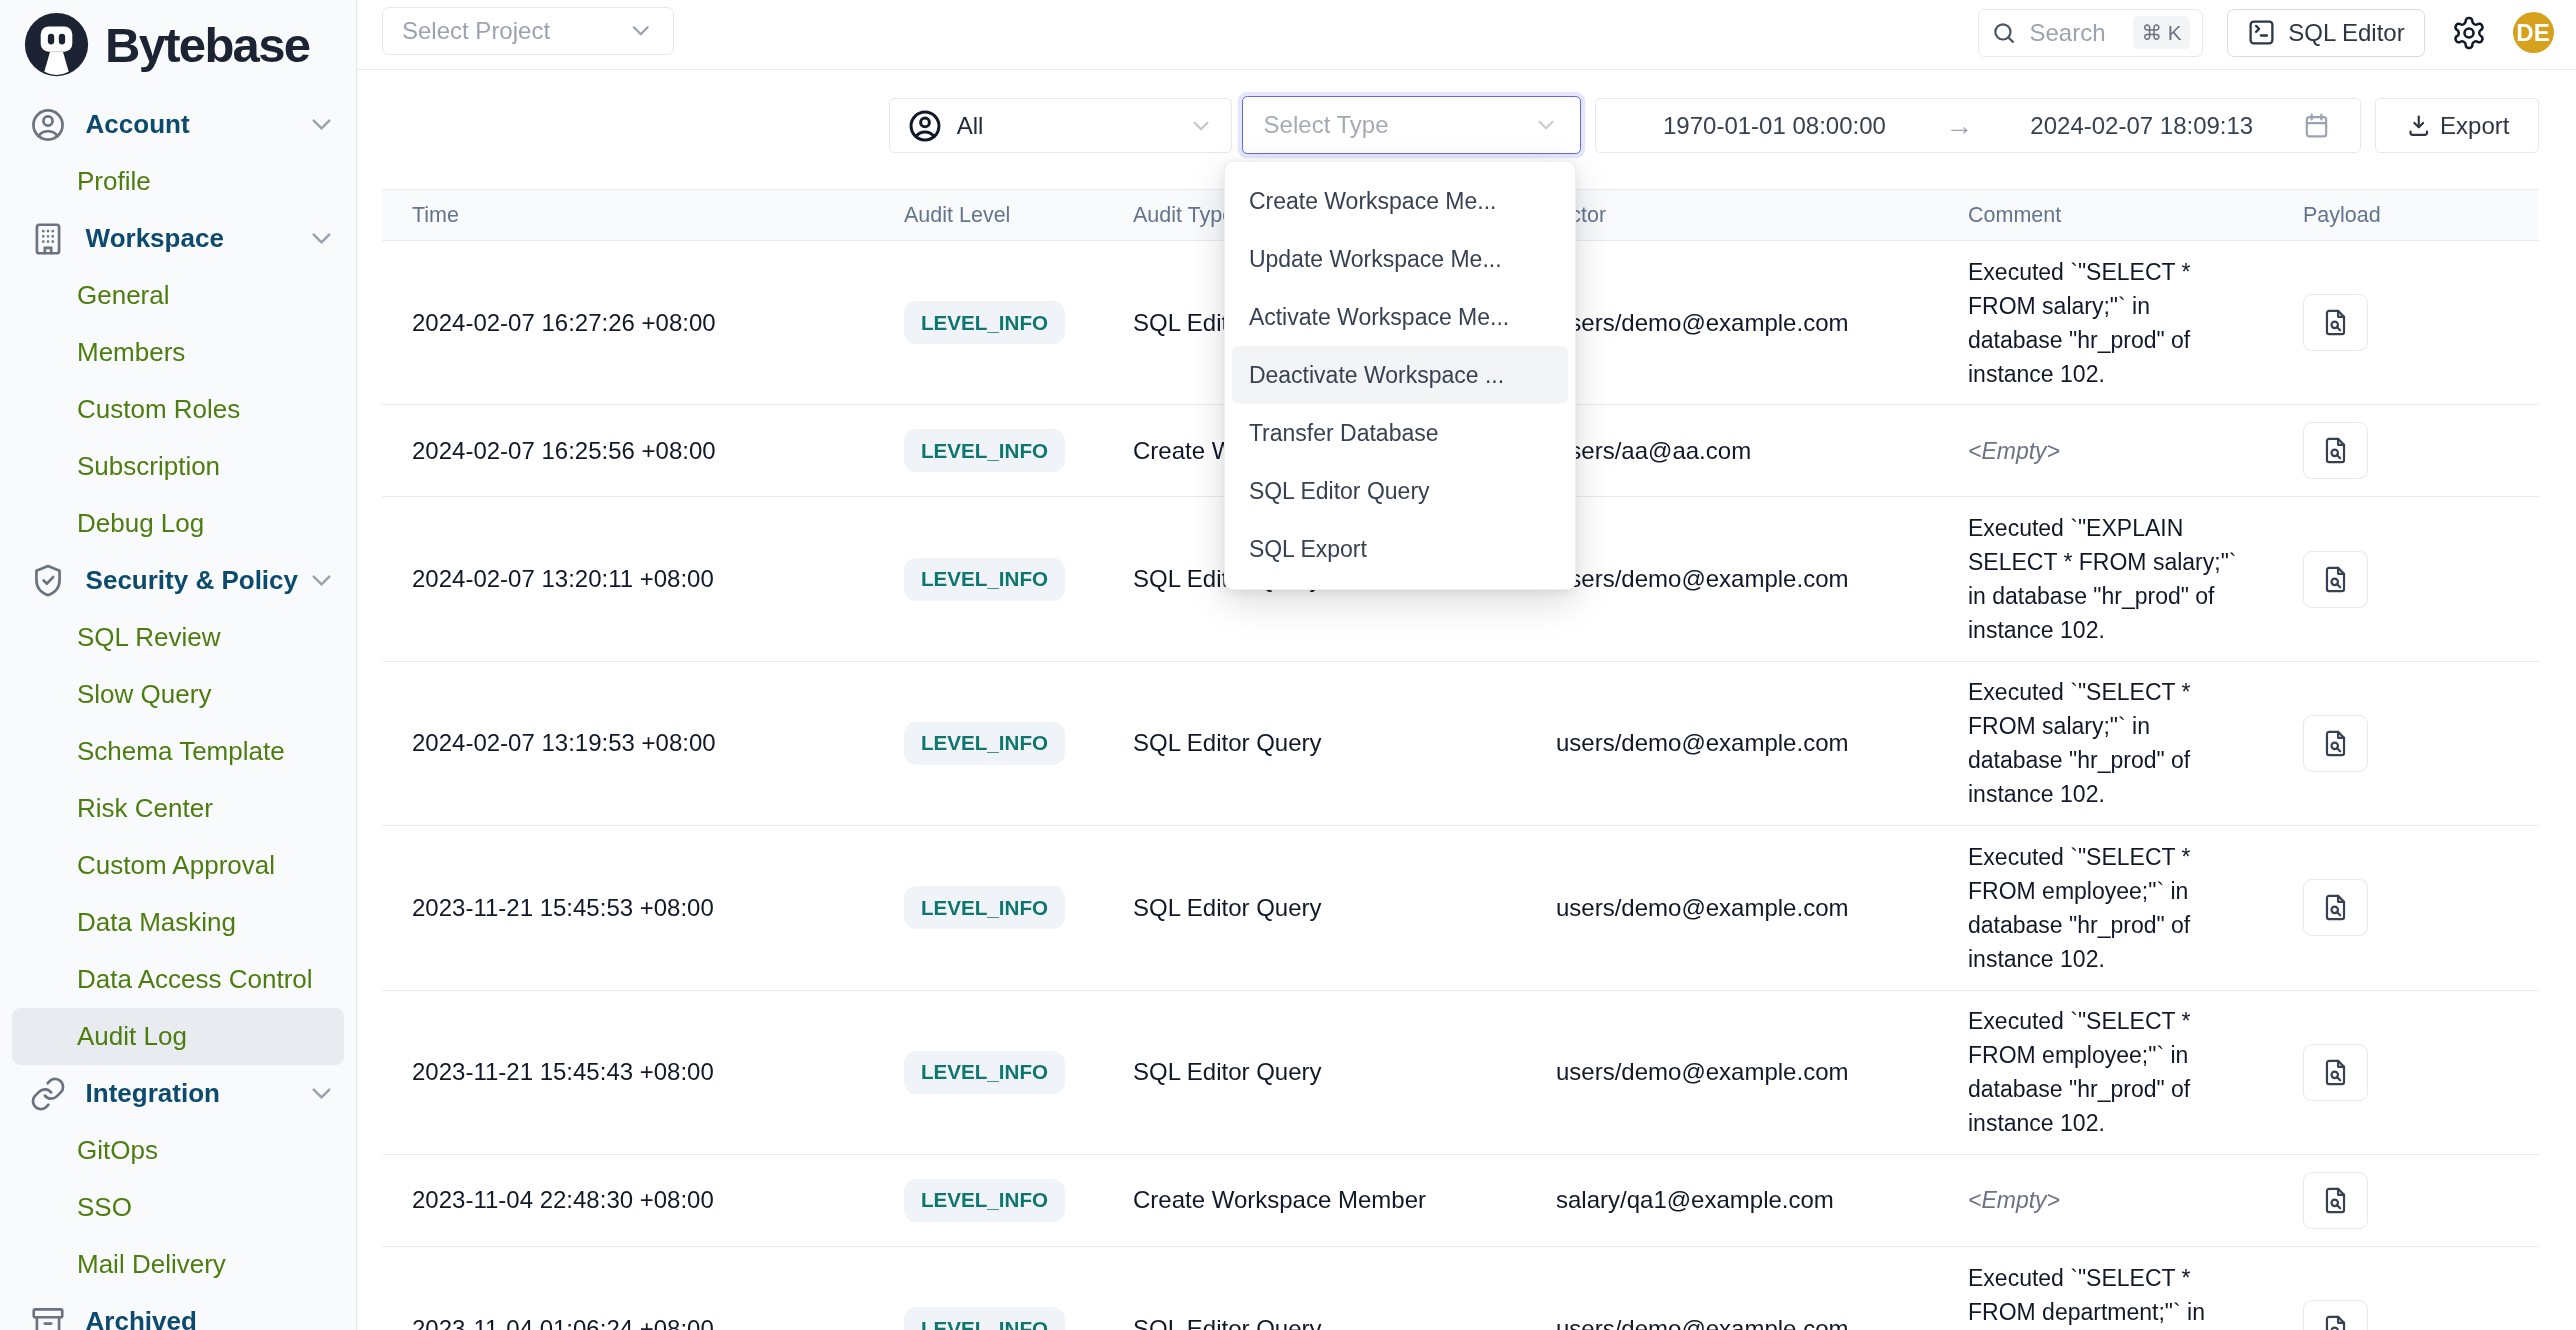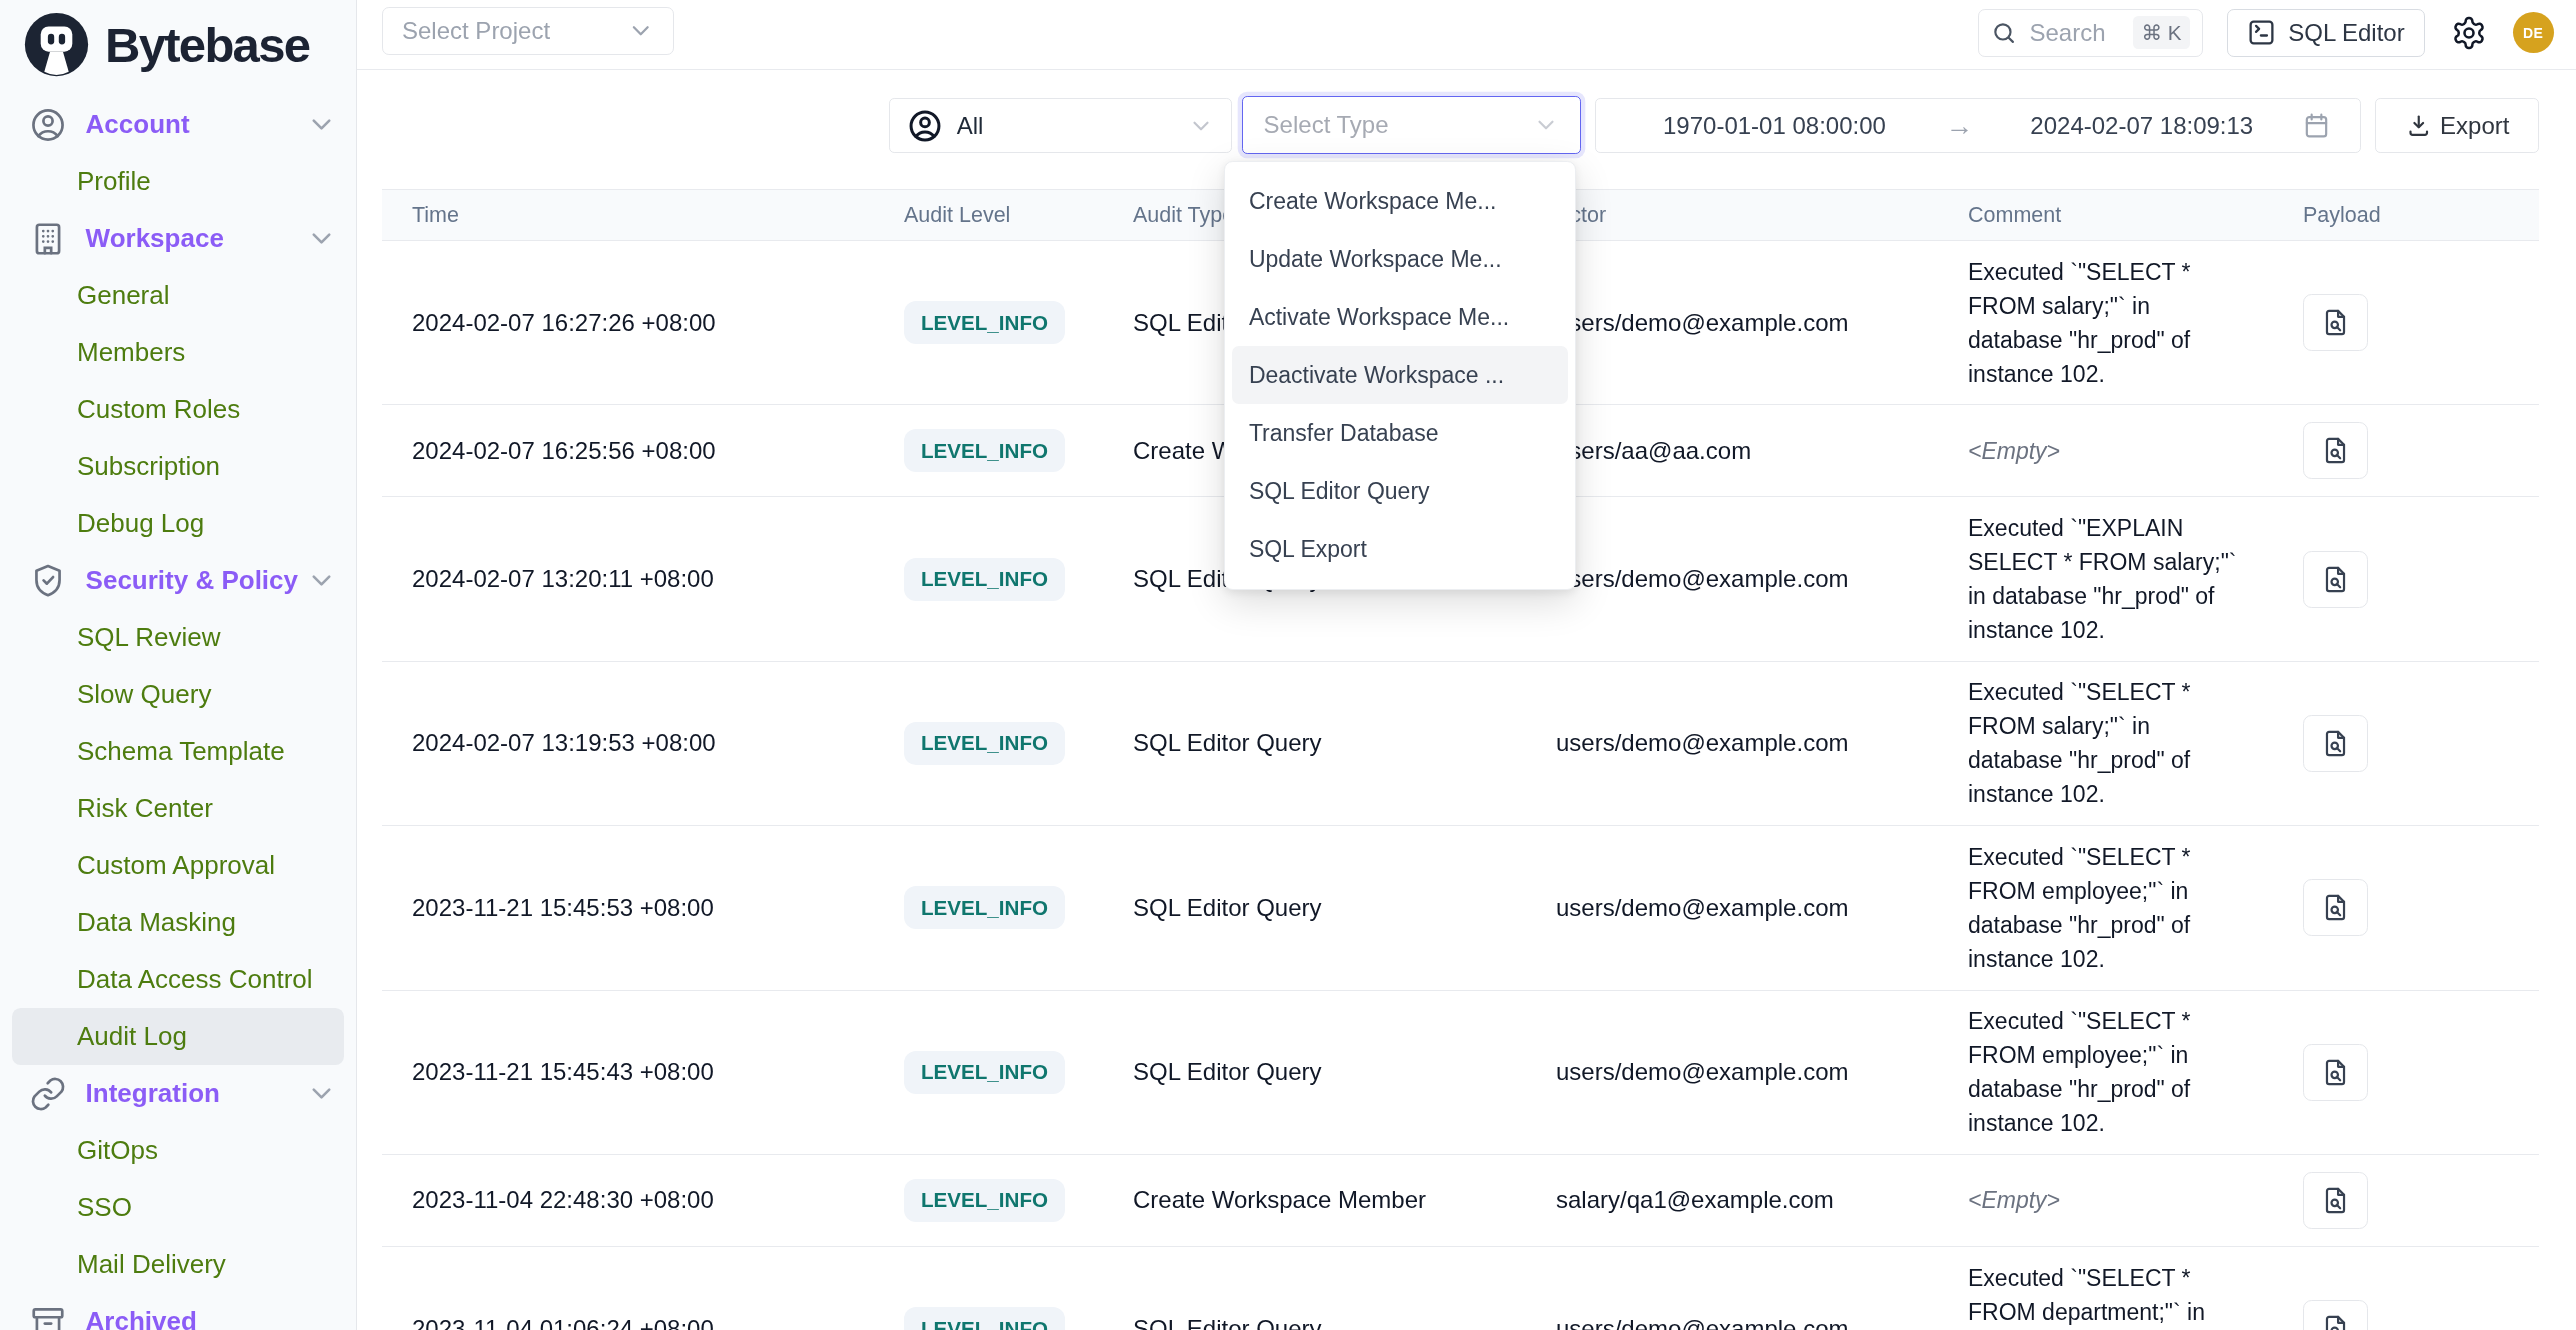--- a/index.html
+++ b/index.html
@@ -12,41 +12,41 @@
   
   .sidebar{position:absolute;left:0;top:0;width:357px;height:1330px;background:#f8fafc;border-right:0.9px solid #e5e7eb;box-sizing:border-box;}
   .logo{display:flex;align-items:center;gap:13.7px;padding:10.3px 0 0 22.3px;height:79px;box-sizing:border-box;}
   .logo-icon svg{width:69px;height:69px;display:block;}
   .logo-text{font-size:49px;font-weight:800;color:#1c2333;letter-spacing:-1.7px;}
   .nav{position:absolute;top:96px;left:0;right:0;}
   .nav-item{height:57px;display:flex;align-items:center;padding:0 19px 0 29px;box-sizing:border-box;cursor:pointer;}
   .nav-item .icon{width:48px;height:38px;margin-right:8.6px;color:#6b7280;display:flex;align-items:center;}
   .nav-item .icon svg{width:38px;height:38px;}
   .nav-item .label{font-size:26px;color:#4d7c0f;white-space:nowrap;}
-  .nav-item.top .label{font-weight:600;color:#8b5cf6;}
+  .nav-item.top .label{font-weight:600;color:#0c4a6e;}
   .nav-item.child{padding-left:77px;}
   .nav-item .chev{margin-left:auto;color:#9ca3af;width:31px;height:31px;}
   .nav-item .chev svg{width:31px;height:31px;}
   .nav-item.active{background:#e8ebef;border-radius:8.6px;margin:0 12px;padding-left:65px;}
   
   .topbar{position:absolute;left:357px;top:0;width:2219px;height:70px;background:#fff;border-bottom:0.9px solid #e8eaee;box-sizing:border-box;}
   .select-project{position:absolute;left:25px;top:6.9px;width:292px;height:48px;border:0.9px solid #e5e7eb;border-radius:6.9px;display:flex;align-items:center;padding:0 19px;box-sizing:border-box;color:#9ca3af;font-size:24px;background:#fff;cursor:pointer;}
   .select-project .chev{margin-left:auto;color:#9ca3af;width:27.5px;height:27.5px;}
   .select-project .chev svg{width:27.5px;height:27.5px;}
   .topbar-right{position:absolute;right:22.3px;top:8.6px;display:flex;align-items:center;gap:24px;height:48px;}
   .search-box{width:225px;height:48px;border:0.9px solid #e5e7eb;border-radius:6.9px;display:flex;align-items:center;gap:10.3px;padding:0 12px;box-sizing:border-box;background:#fff;cursor:text;}
   .search-box svg{width:26px;height:26px;flex:none;}
   .search-box input{flex:1;min-width:0;border:none;outline:none;background:transparent;font:inherit;font-size:24px;color:#374151;}
   .search-box input::placeholder{color:#9ca3af;}
   .kbd{background:#f3f4f6;border-radius:5.2px;padding:4.3px 8.6px;font-size:20.6px;color:#6b7280;white-space:nowrap;}
   .sql-editor-btn{height:48px;border:0.9px solid #d8dce2;border-radius:6.9px;background:#fff;display:flex;align-items:center;gap:12px;padding:1px 19px;font-size:24px;color:#2d3644;font-weight:500;cursor:pointer;font-family:inherit;}
   .sql-editor-btn svg{width:29px;height:29px;}
   .gear-btn{width:40px;height:40px;color:#111827;cursor:pointer;display:flex;align-items:center;justify-content:center;background:none;border:none;padding:0;}
   .gear-btn svg{width:36px;height:36px;}
-  .avatar{width:41px;height:41px;border-radius:50%;display:flex;align-items:center;justify-content:center;color:#fff;font-size:14px;font-weight:700;letter-spacing:0.4px;cursor:pointer;}
+  .avatar{width:41px;height:41px;border-radius:50%;display:flex;align-items:center;justify-content:center;color:#fff;font-size:24px;font-weight:700;letter-spacing:0.4px;cursor:pointer;}
   
   .ctl{position:absolute;box-sizing:border-box;background:#fff;border:0.9px solid #e5e7eb;border-radius:5.2px;display:flex;align-items:center;font-size:24px;color:#1f2937;}
   #all-select{left:889px;top:98px;width:343px;height:55px;padding:0 17px;cursor:pointer;}
   #all-select .uicon{width:36px;height:36px;color:#111827;margin-right:13.7px;}
   #all-select .uicon svg{width:36px;height:36px;}
   #all-select .chev{margin-left:auto;color:#c3c6ce;width:26px;height:26px;}
   #type-select{left:1242px;top:96px;width:339px;height:58px;border:1.7px solid #6366f1;box-shadow:0 0 0 4.3px rgba(99,102,241,.16);padding:0 20.6px;cursor:pointer;}
   #type-select .ph{color:#a6aab3;}
   #type-select .chev{margin-left:auto;color:#c9ccd3;width:26px;height:26px;}
   .chev svg{width:100%;height:100%;}

